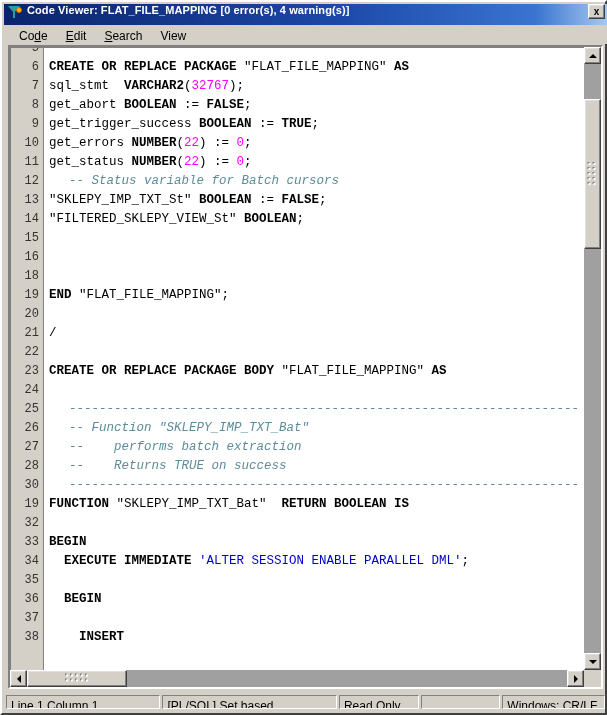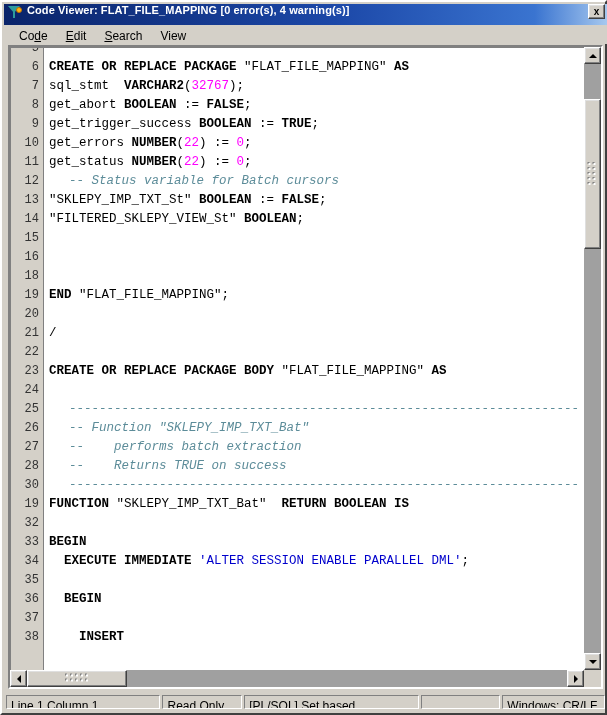--- a/index.html
+++ b/index.html
@@ -429,19 +429,19 @@
             <span class="arrow-right"></span>
           </div>
       </div>
 
       <div id="sb-corner"></div>
     </div>
   </div>
 
   <div id="statusbar">
       <div class="status-cell" style="width: 155px;">Line 1 Column 1</div>
+      <div class="status-cell" style="width: 175px;">[PL/SQL] Set based</div>
       <div class="status-cell" style="width: 80px;">Read Only</div>
-      <div class="status-cell" style="width: 175px;">[PL/SQL] Set based</div>
       <div class="status-cell" style="width: 80px;"></div>
       <div class="status-cell" style="width: 103px;">Windows: CR/LF</div>
     </div>
 
 </div>
 
 </body></html>

